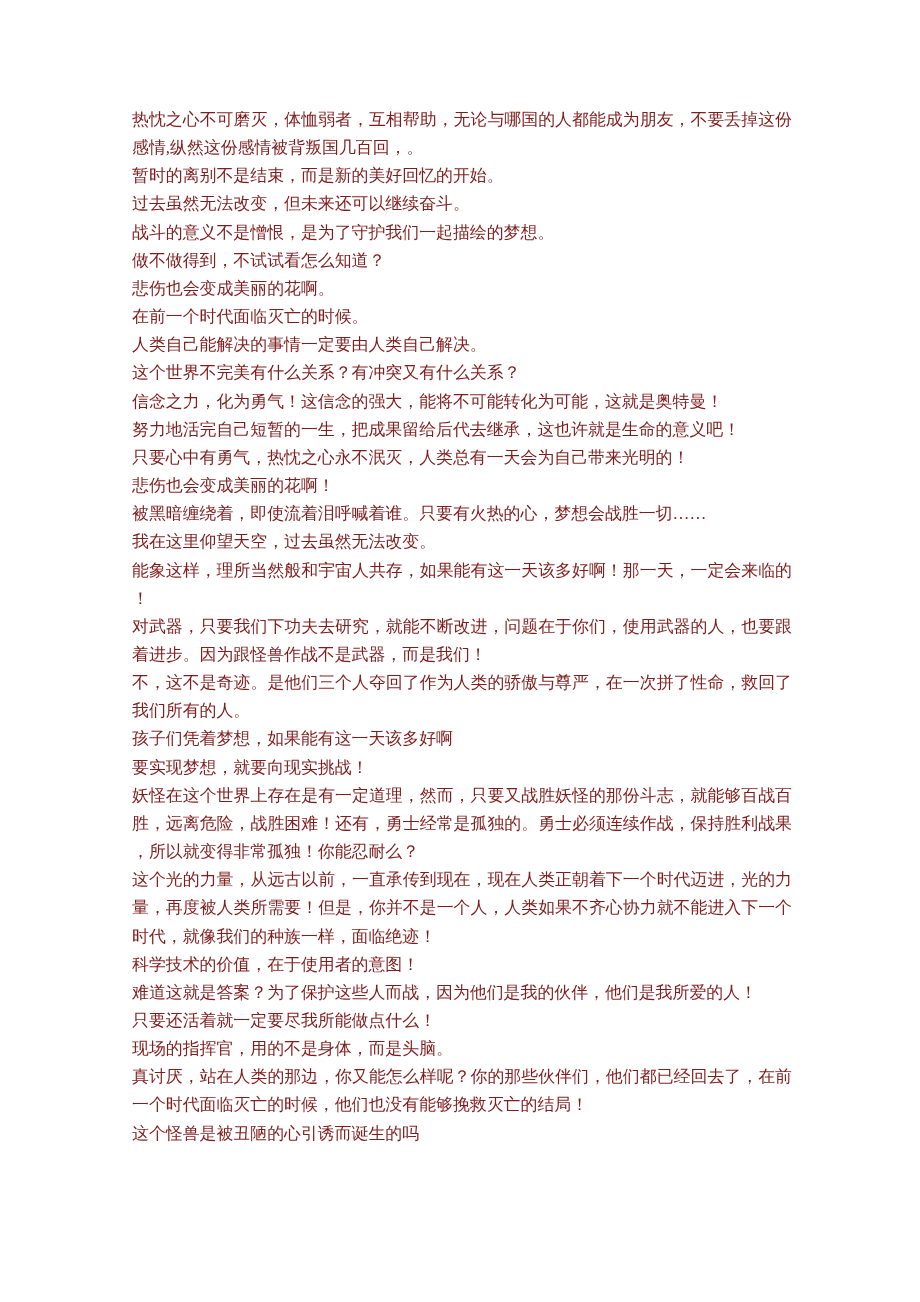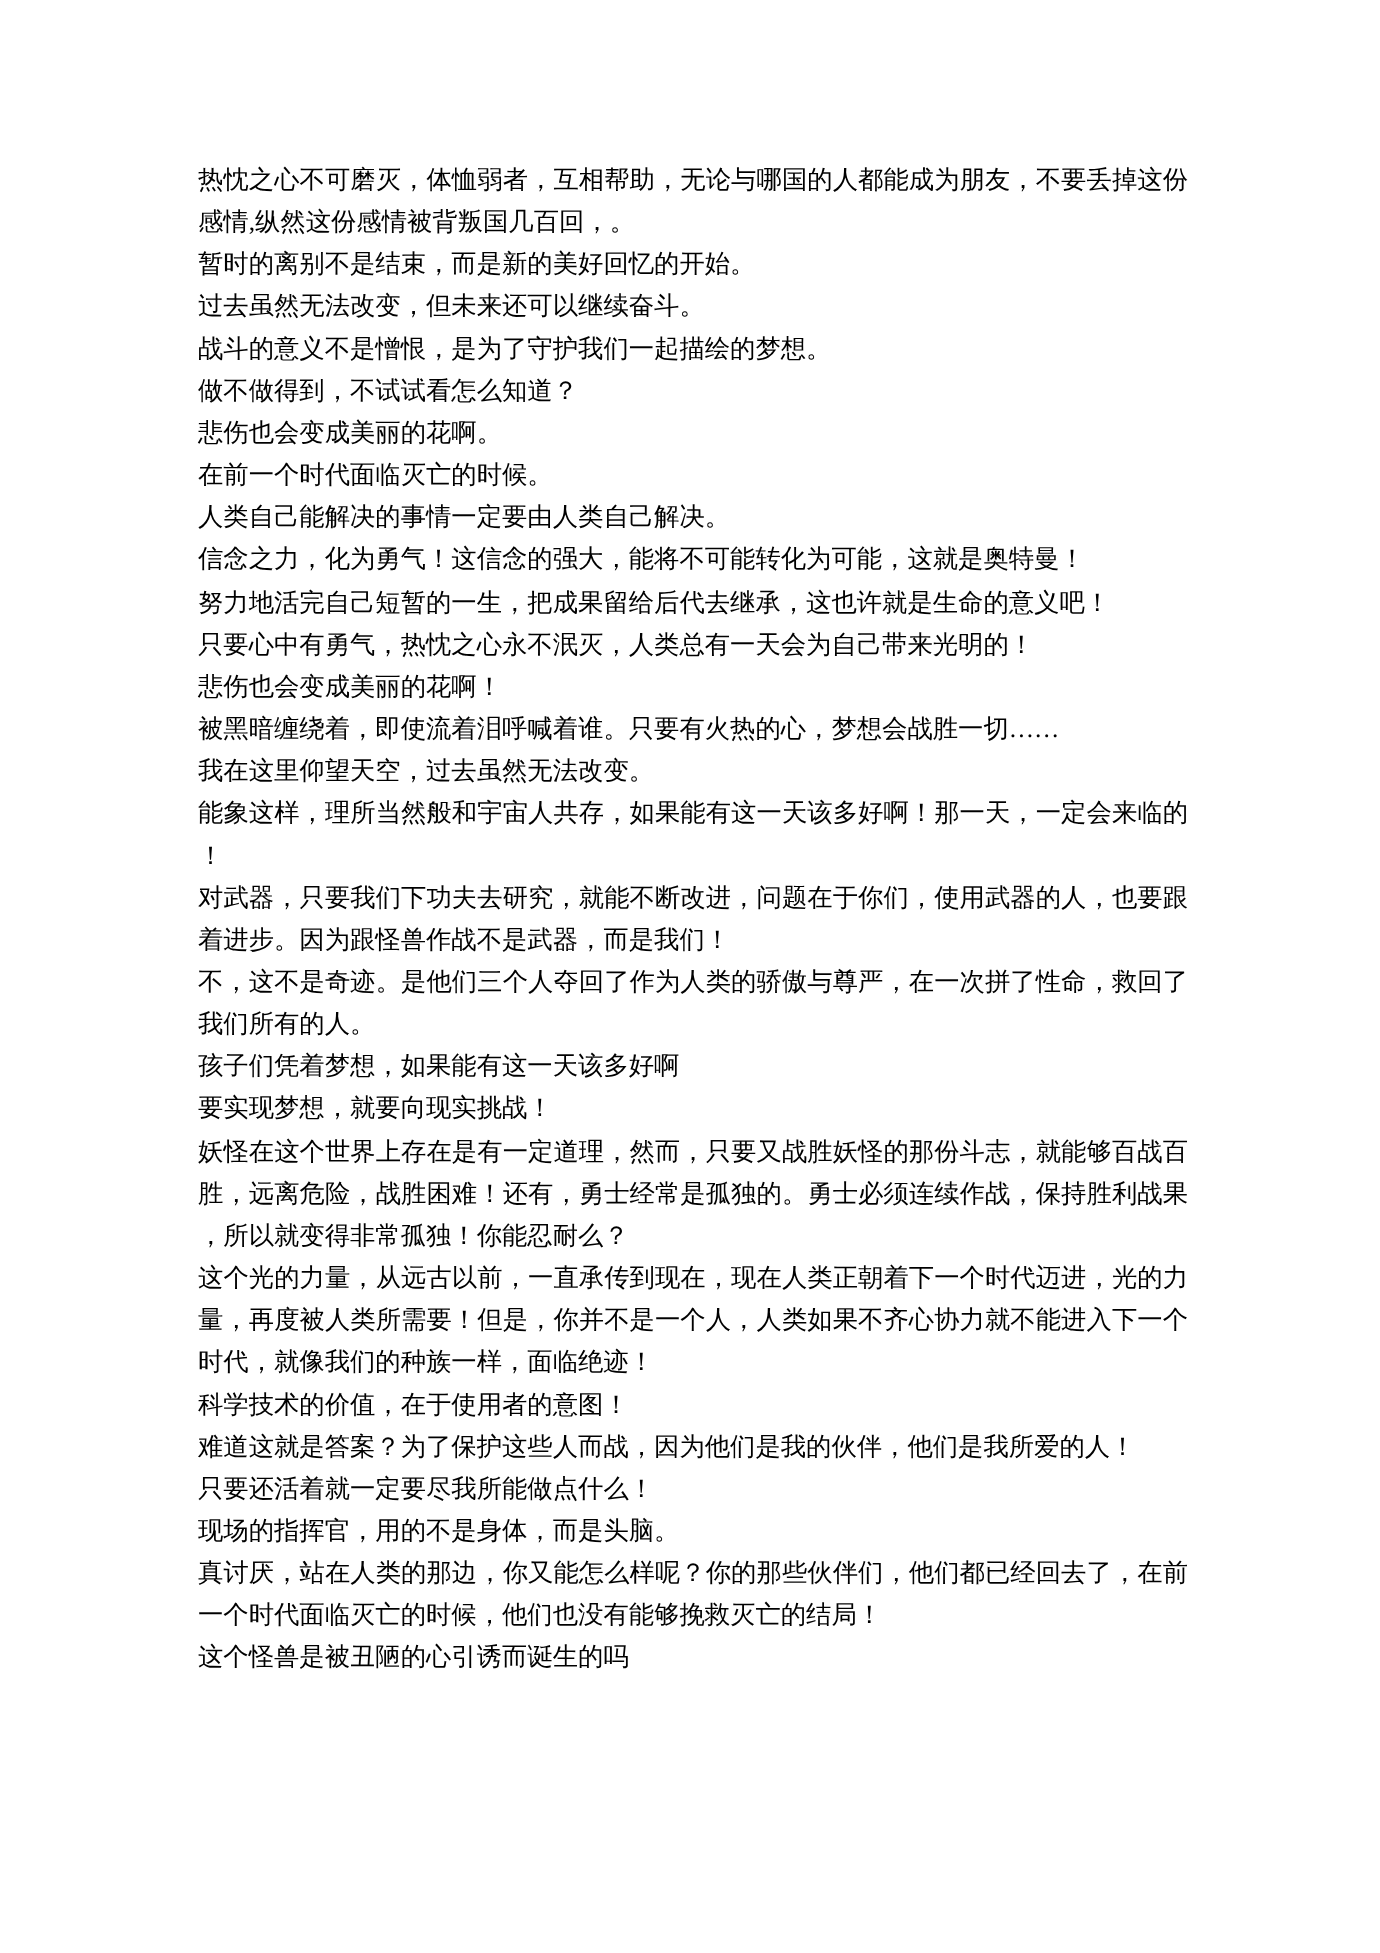--- a/index.html
+++ b/index.html
@@ -19,39 +19,40 @@
     left: 132px;
     top: 106px;
     width: 660px;
   }
   .para {
     margin: 0;
     padding: 0;
     font-family: "Liberation Serif", "DejaVu Serif", serif;
     font-size: 16.9px;
     line-height: 28.15px;
-    color: #000000;
+    color: #7f1d1d;
     text-align: justify;
     word-break: break-all;
     line-break: anywhere;
   }
 </style>
 </head>
 <body>
 
 <div class="doc-page">
   <div class="text-block">
       <p class="para">热忱之心不可磨灭，体恤弱者，互相帮助，无论与哪国的人都能成为朋友，不要丢掉这份感情,纵然这份感情被背叛国几百回，。</p>
       <p class="para">暂时的离别不是结束，而是新的美好回忆的开始。</p>
       <p class="para">过去虽然无法改变，但未来还可以继续奋斗。</p>
       <p class="para">战斗的意义不是憎恨，是为了守护我们一起描绘的梦想。</p>
       <p class="para">做不做得到，不试试看怎么知道？</p>
       <p class="para">悲伤也会变成美丽的花啊。</p>
       <p class="para">在前一个时代面临灭亡的时候。</p>
       <p class="para">人类自己能解决的事情一定要由人类自己解决。</p>
+      <p class="para">这个世界不完美有什么关系？有冲突又有什么关系？</p>
       <p class="para">信念之力，化为勇气！这信念的强大，能将不可能转化为可能，这就是奥特曼！</p>
       <p class="para">努力地活完自己短暂的一生，把成果留给后代去继承，这也许就是生命的意义吧！</p>
       <p class="para">只要心中有勇气，热忱之心永不泯灭，人类总有一天会为自己带来光明的！</p>
       <p class="para">悲伤也会变成美丽的花啊！</p>
       <p class="para">被黑暗缠绕着，即使流着泪呼喊着谁。只要有火热的心，梦想会战胜一切……</p>
       <p class="para">我在这里仰望天空，过去虽然无法改变。</p>
       <p class="para">能象这样，理所当然般和宇宙人共存，如果能有这一天该多好啊！那一天，一定会来临的！</p>
       <p class="para">对武器，只要我们下功夫去研究，就能不断改进，问题在于你们，使用武器的人，也要跟着进步。因为跟怪兽作战不是武器，而是我们！</p>
       <p class="para">不，这不是奇迹。是他们三个人夺回了作为人类的骄傲与尊严，在一次拼了性命，救回了我们所有的人。</p>
       <p class="para">孩子们凭着梦想，如果能有这一天该多好啊</p>

